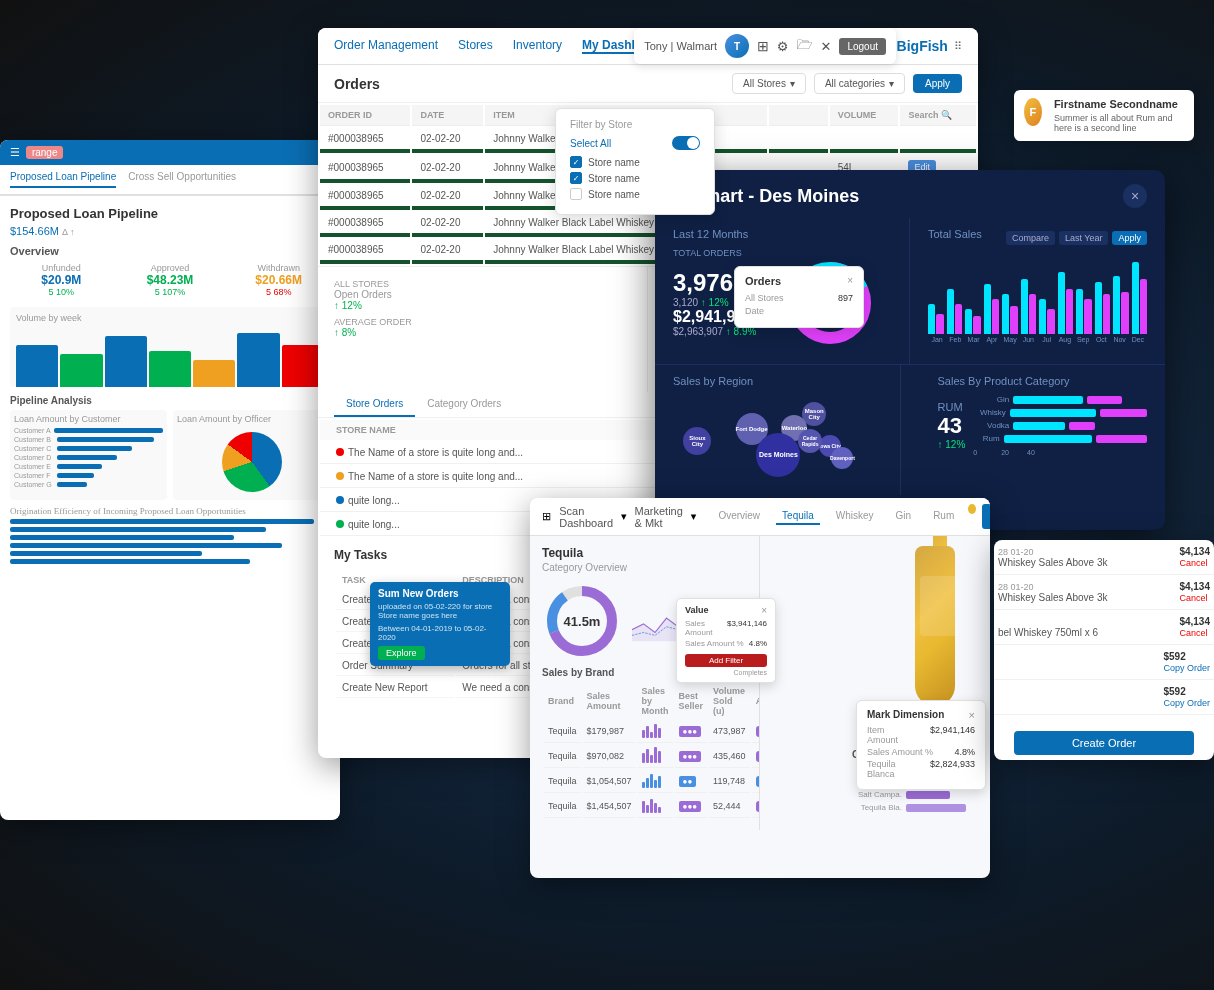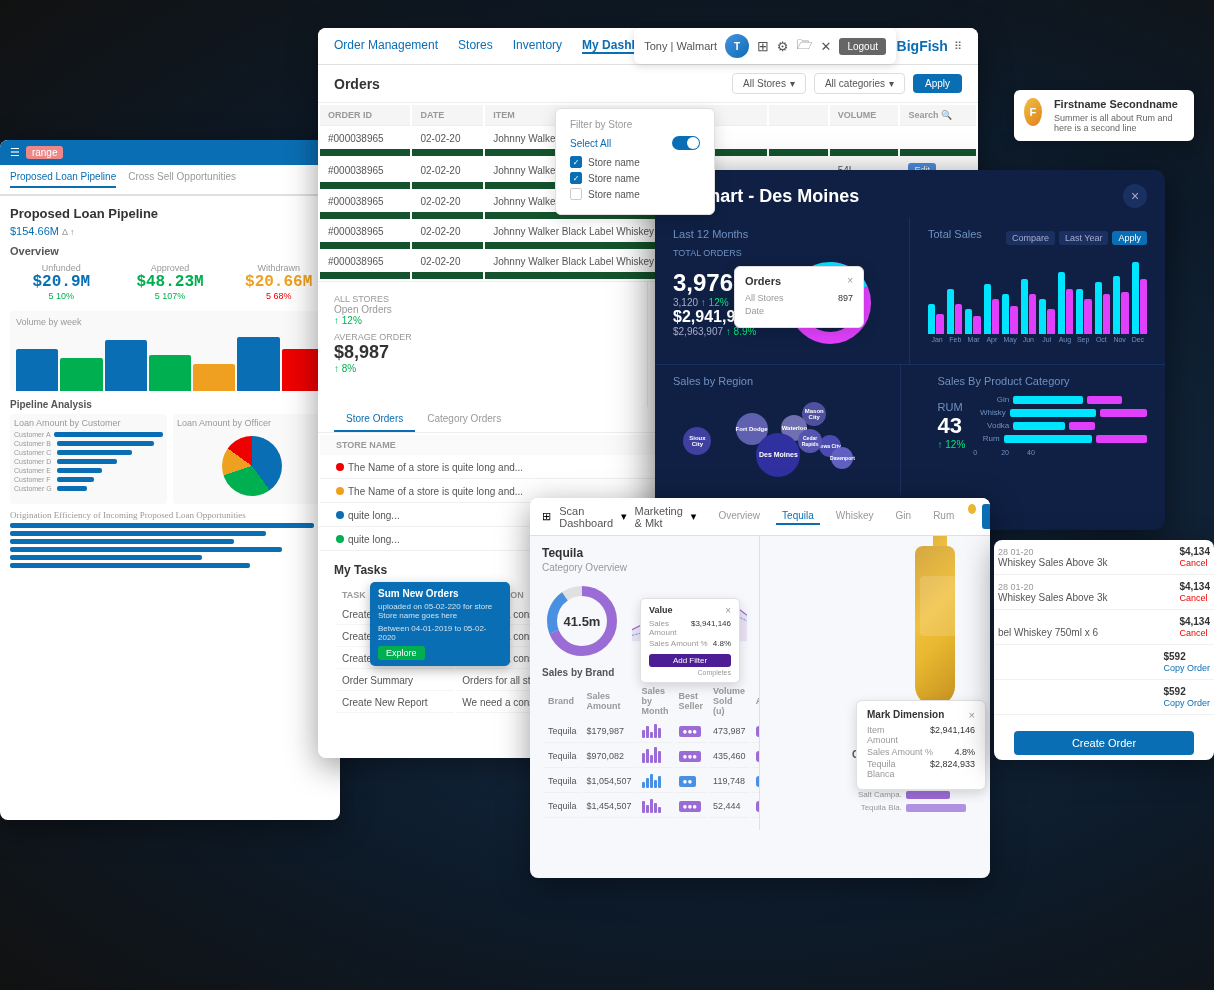--- a/index.html
+++ b/index.html
@@ -61,21 +61,21 @@
     .loan-amount { font-size: 11px; color: #0a6eb4; margin-bottom: 8px; }
     .loan-overview-title { font-size: 11px; font-weight: 600; color: #555; margin-bottom: 6px; }
     .loan-stats {
       display: grid;
       grid-template-columns: repeat(3, 1fr);
       gap: 6px;
       margin-bottom: 10px;
     }
     .loan-stat { text-align: center; }
     .loan-stat-label { font-size: 9px; color: #999; }
-    .loan-stat-value { font-size: 16px; font-weight: 700; color: #333; font-family: Liberation Mono, monospace; }
+    .loan-stat-value { font-size: 12px; font-weight: 700; color: #333; }
     .loan-stat-change { font-size: 9px; }
     .loan-stat-change.green { color: #00b050; }
     .loan-stat-change.red { color: #e00; }
 
     
     .chart-area {
       background: #f9f9f9;
       border-radius: 4px;
       padding: 6px;
       margin-bottom: 8px;
@@ -171,21 +171,21 @@
       font-weight: 600;
       color: #999;
       padding: 5px 8px;
       text-align: left;
       border-bottom: 1px solid #eee;
     }
     .orders-table td {
       padding: 5px 8px;
       font-size: 10px;
       color: #555;
-      border-bottom: 7px solid #14532d;
+      border-bottom: 4px solid #14532d;
     }
 
     
     .summary-row {
       display: grid;
       grid-template-columns: 1fr 1fr;
       gap: 0;
       border-top: 1px solid #eee;
     }
     .summary-box {
@@ -571,21 +571,21 @@
       border: none;
       border-radius: 3px;
       padding: 2px 8px;
       font-size: 9px;
       cursor: pointer;
     }
 
     
     .value-popup {
       position: absolute;
-      left: 640px;
+      left: 676px;
       top: 598px;
       background: #fff;
       border: 1px solid #e0e0e0;
       border-radius: 5px;
       padding: 6px 8px;
       font-size: 9px;
       box-shadow: 0 4px 12px rgba(0,0,0,0.15);
       z-index: 26;
       width: 100px;
     }
@@ -873,21 +873,20 @@
       </tr>
     </tbody>
   </table>
 
   <div class="summary-row">
     <div class="summary-box">
       <div class="summary-box-label">ALL STORES</div>
       <div style="font-size:10px;color:#999;">Open Orders</div>
       <div class="summary-box-change green">↑ 12%</div>
       <div style="margin-top:6px;font-size:9px;color:#999;">AVERAGE ORDER</div>
-      <div style="font-size:18px;font-weight:700;color:#333;">$8,987</div>
       <div class="summary-box-change green">↑ 8%</div>
     </div>
     <div class="summary-box">
       <div class="chart-title">Orders last 30 Days</div>
       <div style="display:flex;align-items:flex-end;gap:2px;height:70px;">
         <div style="flex:1;height:30%;background:#4a90e2;border-radius:1px 1px 0 0;"></div>
         <div style="flex:1;height:50%;background:#4a90e2;border-radius:1px 1px 0 0;"></div>
         <div style="flex:1;height:40%;background:#4a90e2;border-radius:1px 1px 0 0;"></div>
         <div style="flex:1;height:60%;background:#4a90e2;border-radius:1px 1px 0 0;"></div>
         <div style="flex:1;height:45%;background:#4a90e2;border-radius:1px 1px 0 0;"></div>
@@ -1454,15 +1453,15 @@
     <span style="color:#999;cursor:pointer;font-size:10px;">×</span>
   </div>
   <div style="display:flex;justify-content:space-between;margin-bottom:2px;">
     <span style="font-size:8px;color:#999;">Sales Amount</span>
     <span style="font-size:8px;color:#333;">$3,941,146</span>
   </div>
   <div style="display:flex;justify-content:space-between;margin-bottom:2px;">
     <span style="font-size:8px;color:#999;">Sales Amount %</span>
     <span style="font-size:8px;color:#333;">4.8%</span>
   </div>
-  <button style="width:100%;margin-top:4px;background:#4c1d95;color:#fff;border:none;border-radius:3px;padding:2px 0;font-size:8px;cursor:pointer;">Add Filter</button>
+  <button style="width:100%;margin-top:4px;background:#b91c1c;color:#fff;border:none;border-radius:3px;padding:2px 0;font-size:8px;cursor:pointer;">Add Filter</button>
   <div style="font-size:7px;color:#999;text-align:right;margin-top:2px;">Completes</div>
 </div>
 
 </body></html>

